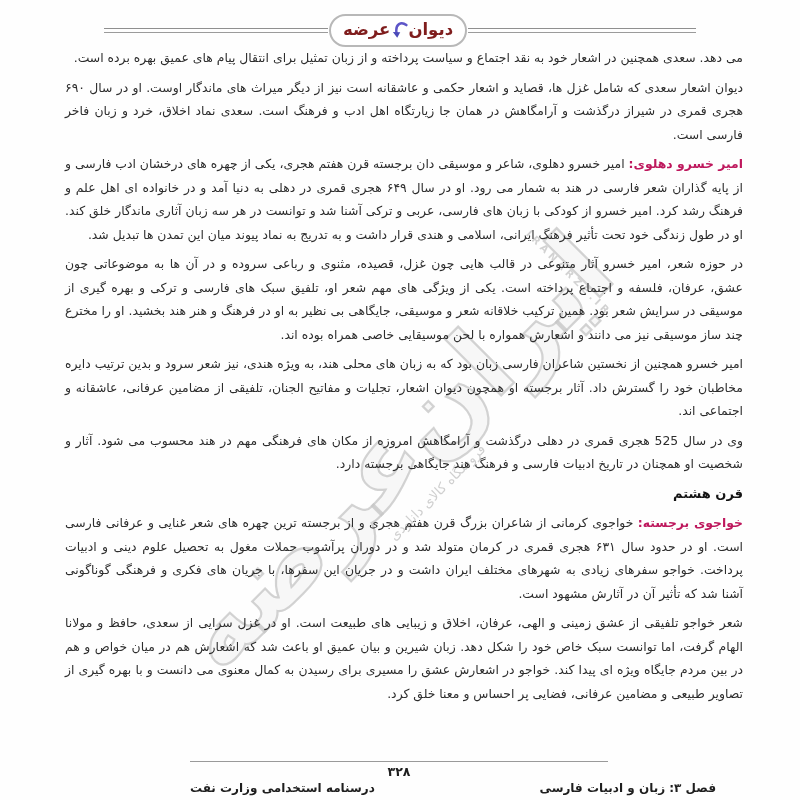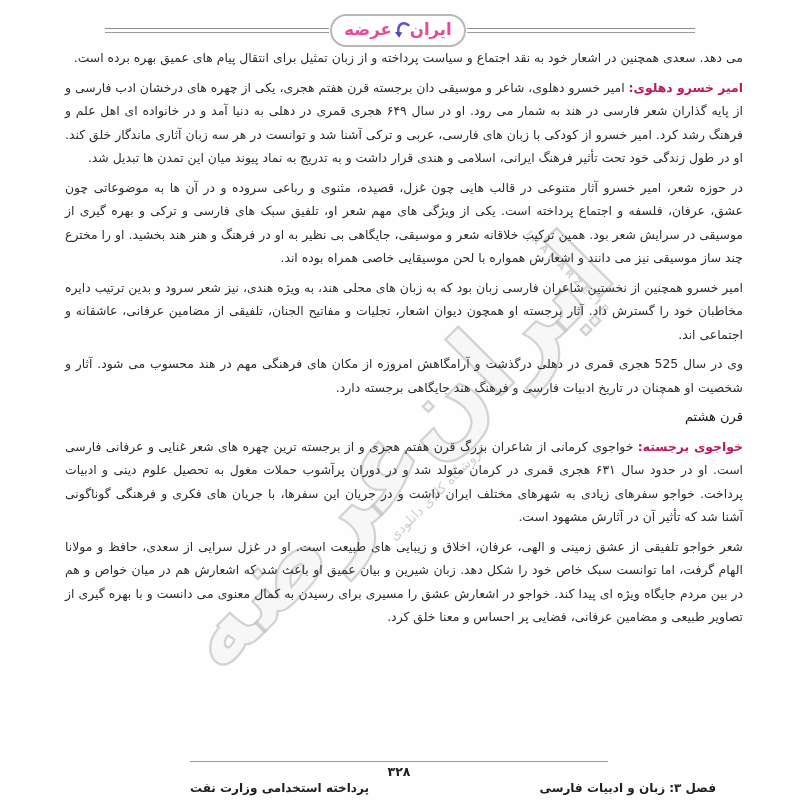--- a/index.html
+++ b/index.html
@@ -26,21 +26,21 @@
   .h-rule.left  { width:228px; }
   .h-rule.right { width:224px; }
   .logo-pill {
     border:2px solid #b8b8b8; border-radius:17px;
     background:#ffffff;
     height:33px; padding:2px 12px;
     display:flex; align-items:center; gap:1px;
     margin:0 1px;
   }
   .brand-word {
-    color:#ec4899; font-weight:bold; font-size:16.5px; line-height:1;
+    color:#7f1d1d; font-weight:bold; font-size:16.5px; line-height:1;
     letter-spacing:-0.5px;
   }
   .brand-arrow { width:20px; height:18px; margin:0 -2px; display:block; }
 
   
   .watermark {
     position:absolute; left:400px; top:455px; width:560px;
     transform:translate(-50%,-50%) rotate(-45deg);
     text-align:center; z-index:0; pointer-events:none;
   }
@@ -65,21 +65,21 @@
     position:absolute; top:46px; right:57px; left:57px; z-index:1;
     direction:rtl;
   }
   .content p {
     font-size:12.4px; line-height:23.5px;
     text-align:justify; color:#2d2d2d;
     margin:0 0 6px 8px;
   }
   .content p b { color:#be185d; }
   .section-heading {
-    font-size:13px; font-weight:normal; color:#141414;
+    font-size:13px; font-weight:bold; color:#141414;
     line-height:23.5px; margin:2px 0 6px 0;
   }
 
   
   .footer { position:absolute; left:0; right:0; bottom:0; height:46px; z-index:3; }
   .f-rule {
     position:absolute; top:7px; left:190px; width:418px;
     border-top:1.6px solid #9a9a9a;
   }
   .f-pagenum {
@@ -96,47 +96,48 @@
   }
 </style>
 </head>
 <body>
 
 <div class="page">
 
   <div class="header">
     <div class="h-rule left"></div>
     <div class="logo-pill">
-      <span class="brand-word">ایران</span>
+      <span class="brand-word">دیوان</span>
       <svg class="brand-arrow" viewBox="0 0 24 22">
         <path d="M21 5 C15 0.5, 7 3, 9 15" fill="none" stroke="#5d55c8" stroke-width="3" stroke-linecap="round"></path>
         <polygon points="9.8,20.5 4.5,13.5 13.5,13.8" fill="#4a49b8"></polygon>
       </svg>
       <span class="brand-word">عرضه</span>
     </div>
     <div class="h-rule right"></div>
   </div>
 
   <div class="watermark">
     <div class="wm-main">ایران‌عرضه</div>
     <div class="wm-sub">فروشگاه کالای دانلودی</div>
     <div class="wm-url">IRANARZE.IR</div>
   </div>
 
   <div class="content">
     <p><span>می دهد. سعدی همچنین در اشعار خود به نقد اجتماع و سیاست پرداخته و از زبان تمثیل برای انتقال پیام های عمیق بهره برده است.</span></p>
+    <p><span>دیوان اشعار سعدی که شامل غزل ها، قصاید و اشعار حکمی و عاشقانه است نیز از دیگر میراث های ماندگار اوست. او در سال ۶۹۰ هجری قمری در شیراز درگذشت و آرامگاهش در همان جا زیارتگاه اهل ادب و فرهنگ است. سعدی نماد اخلاق، خرد و زبان فاخر فارسی است.</span></p>
     <p><b>امیر خسرو دهلوی:</b><span> امیر خسرو دهلوی، شاعر و موسیقی دان برجسته قرن هفتم هجری، یکی از چهره های درخشان ادب فارسی و از پایه گذاران شعر فارسی در هند به شمار می رود. او در سال ۶۴۹ هجری قمری در دهلی به دنیا آمد و در خانواده ای اهل علم و فرهنگ رشد کرد. امیر خسرو از کودکی با زبان های فارسی، عربی و ترکی آشنا شد و توانست در هر سه زبان آثاری ماندگار خلق کند. او در طول زندگی خود تحت تأثیر فرهنگ ایرانی، اسلامی و هندی قرار داشت و به تدریج به نماد پیوند میان این تمدن ها تبدیل شد.</span></p>
     <p><span>در حوزه شعر، امیر خسرو آثار متنوعی در قالب هایی چون غزل، قصیده، مثنوی و رباعی سروده و در آن ها به موضوعاتی چون عشق، عرفان، فلسفه و اجتماع پرداخته است. یکی از ویژگی های مهم شعر او، تلفیق سبک های فارسی و ترکی و بهره گیری از موسیقی در سرایش شعر بود. همین ترکیب خلاقانه شعر و موسیقی، جایگاهی بی نظیر به او در فرهنگ و هنر هند بخشید. او را مخترع چند ساز موسیقی نیز می دانند و اشعارش همواره با لحن موسیقایی خاصی همراه بوده اند.</span></p>
     <p><span>امیر خسرو همچنین از نخستین شاعران فارسی زبان بود که به زبان های محلی هند، به ویژه هندی، نیز شعر سرود و بدین ترتیب دایره مخاطبان خود را گسترش داد. آثار برجسته او همچون دیوان اشعار، تجلیات و مفاتیح الجنان، تلفیقی از مضامین عرفانی، عاشقانه و اجتماعی اند.</span></p>
     <p><span>وی در سال 525 هجری قمری در دهلی درگذشت و آرامگاهش امروزه از مکان های فرهنگی مهم در هند محسوب می شود. آثار و شخصیت او همچنان در تاریخ ادبیات فارسی و فرهنگ هند جایگاهی برجسته دارد.</span></p>
     <div class="section-heading">قرن هشتم</div>
     <p><b>خواجوی برجسته:</b><span> خواجوی کرمانی از شاعران بزرگ قرن هفتم هجری و از برجسته ترین چهره های شعر غنایی و عرفانی فارسی است. او در حدود سال ۶۳۱ هجری قمری در کرمان متولد شد و در دوران پرآشوب حملات مغول به تحصیل علوم دینی و ادبیات پرداخت. خواجو سفرهای زیادی به شهرهای مختلف ایران داشت و در جریان این سفرها، با جریان های فکری و فرهنگی گوناگونی آشنا شد که تأثیر آن در آثارش مشهود است.</span></p>
     <p><span>شعر خواجو تلفیقی از عشق زمینی و الهی، عرفان، اخلاق و زیبایی های طبیعت است. او در غزل سرایی از سعدی، حافظ و مولانا الهام گرفت، اما توانست سبک خاص خود را شکل دهد. زبان شیرین و بیان عمیق او باعث شد که اشعارش هم در میان خواص و هم در بین مردم جایگاه ویژه ای پیدا کند. خواجو در اشعارش عشق را مسیری برای رسیدن به کمال معنوی می دانست و با بهره گیری از تصاویر طبیعی و مضامین عرفانی، فضایی پر احساس و معنا خلق کرد.</span></p>
   </div>
 
   <div class="footer">
     <div class="f-rule"></div>
     <div class="f-pagenum">۳۲۸</div>
     <div class="f-chapter">فصل ۳: زبان و ادبیات فارسی</div>
-    <div class="f-book">پرداخته استخدامی وزارت نفت</div>
+    <div class="f-book">درسنامه استخدامی وزارت نفت</div>
   </div>
 
 </div>
 
 </body></html>

